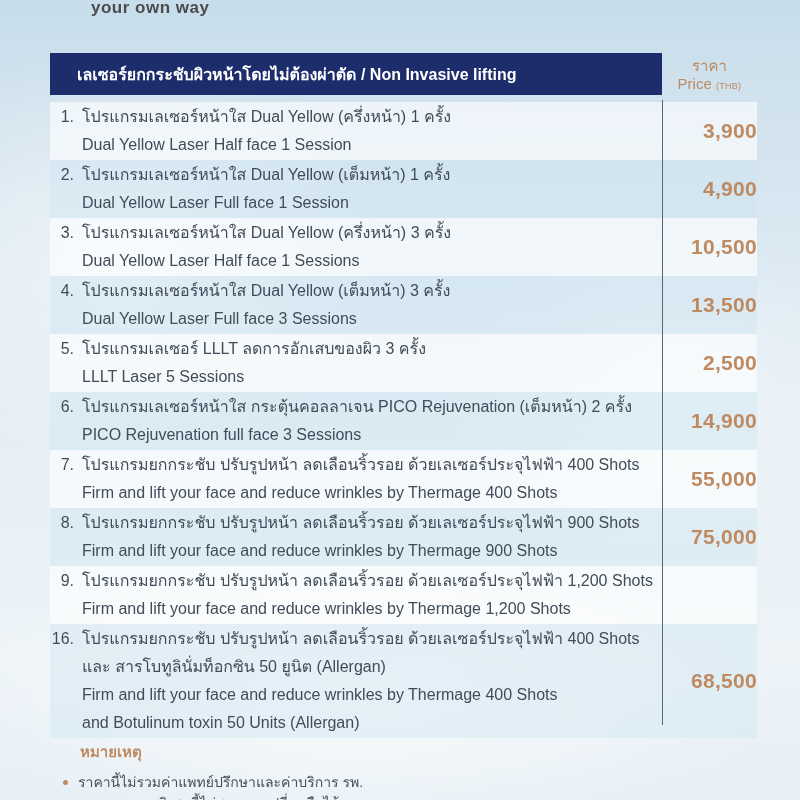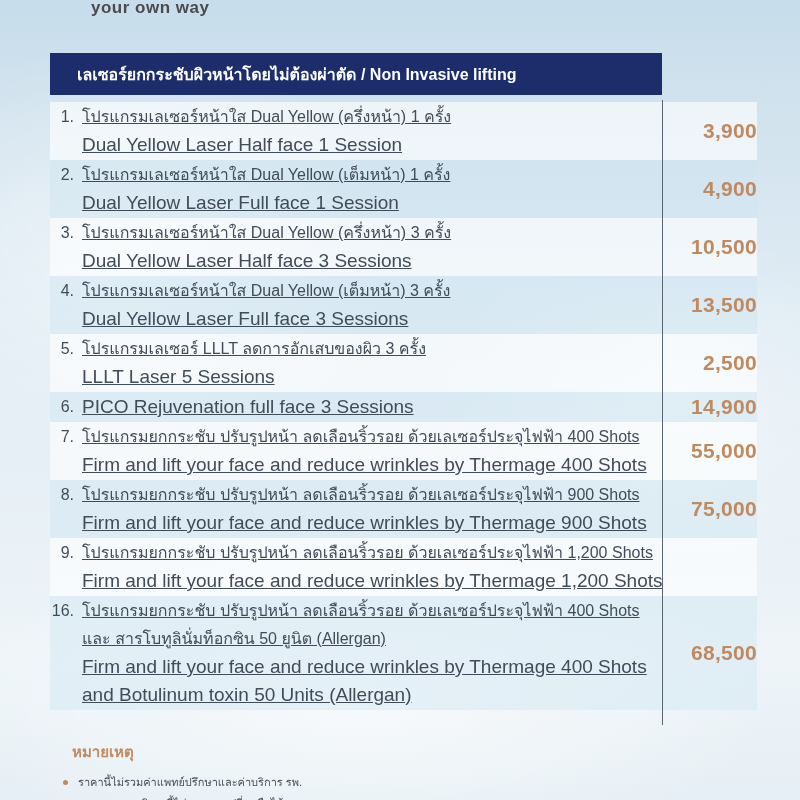--- a/index.html
+++ b/index.html
@@ -38,55 +38,59 @@
   .price-head .unit { font-size:9px; letter-spacing:.3px; }
   .rows { margin-top:5px; position:relative; }
   .row { display:flex; width:707px; }
   .rows .row:nth-child(odd)  { background:rgba(255,255,255,0.62); }
   .rows .row:nth-child(even) { background:rgba(205,229,241,0.42); }
   .row-main { flex:1; display:flex; padding:1px 0; }
   .no {
     width:24px; margin-right:8px; text-align:right;
     font-size:16px; line-height:28px; color:var(--text);
   }
-  .lines { flex:1;text-decoration:underline; }
+  .lines { flex:1; }
   .lines .line { line-height:28px; color:var(--text); white-space:nowrap; }
   .lines .line.th { font-size:16px; }
-  .lines .line.en { font-size:19px; }
+  .lines .line.en { font-size:16px; }
   .price {
     width:95px; display:flex; align-items:center; justify-content:flex-end;
     padding-right:0; color:var(--copper); font-weight:bold; font-size:21px;
     letter-spacing:.3px;
   }
   .v-divider {
     position:absolute; left:612px; top:47px; width:1px; height:625px;
     background:var(--divider);
   }
   .notes { position:absolute; left:50px; top:740px; width:620px; }
-  .notes-title { margin-left:22px; color:var(--copper); font-weight:bold; font-size:15px; }
+  .notes-title { margin-left:30px; color:var(--copper); font-weight:bold; font-size:15px; }
   .notes ul { list-style:none; margin-top:8px; }
   .notes li {
     position:relative; margin-left:13px; padding-left:15px;
-    font-size:11px; line-height:20.5px; color:#46505c;
+    font-size:14px; line-height:20.5px; color:#46505c;
   }
   .notes li::before {
     content:""; position:absolute; left:0; top:8px; width:5px; height:5px;
     border-radius:50%; background:var(--copper);
   }
 </style>
 </head>
 <body>
 
 <div class="slogan">your own way</div>
 
 <div class="pricelist">
   <div class="head-row">
     <div class="head-bar">
       <span>เลเซอร์ยกกระชับผิวหน้าโดยไม่ต้องผ่าตัด / Non Invasive lifting</span>
     </div>
+    <div class="price-head">
+      <div class="l1">ราคา</div>
+      <div class="l2"><span>Price</span> <span class="unit">(THB)</span></div>
+    </div>
   </div>
   <div class="rows">
   <div class="row">
     <div class="row-main">
       <div class="no">1.</div>
       <div class="lines">
             <div class="line th">โปรแกรมเลเซอร์หน้าใส Dual Yellow (ครึ่งหน้า) 1 ครั้ง</div>
             <div class="line en">Dual Yellow Laser Half face 1 Session</div>
           </div>
     </div>
@@ -102,21 +106,21 @@
           </div>
     </div>
     <div class="price">4,900</div>
   </div>
 
   <div class="row">
     <div class="row-main">
       <div class="no">3.</div>
       <div class="lines">
             <div class="line th">โปรแกรมเลเซอร์หน้าใส Dual Yellow (ครึ่งหน้า) 3 ครั้ง</div>
-            <div class="line en">Dual Yellow Laser Half face 3 Sessions</div>
+            <div class="line en">Dual Yellow Laser Half face 1 Sessions</div>
           </div>
     </div>
     <div class="price">10,500</div>
   </div>
 
   <div class="row">
     <div class="row-main">
       <div class="no">4.</div>
       <div class="lines">
             <div class="line th">โปรแกรมเลเซอร์หน้าใส Dual Yellow (เต็มหน้า) 3 ครั้ง</div>
@@ -134,20 +138,21 @@
             <div class="line en">LLLT Laser 5 Sessions</div>
           </div>
     </div>
     <div class="price">2,500</div>
   </div>
 
   <div class="row">
     <div class="row-main">
       <div class="no">6.</div>
       <div class="lines">
+            <div class="line th">โปรแกรมเลเซอร์หน้าใส กระตุ้นคอลลาเจน PICO Rejuvenation (เต็มหน้า) 2 ครั้ง</div>
             <div class="line en">PICO Rejuvenation full face 3 Sessions</div>
           </div>
     </div>
     <div class="price">14,900</div>
   </div>
 
   <div class="row">
     <div class="row-main">
       <div class="no">7.</div>
       <div class="lines">

